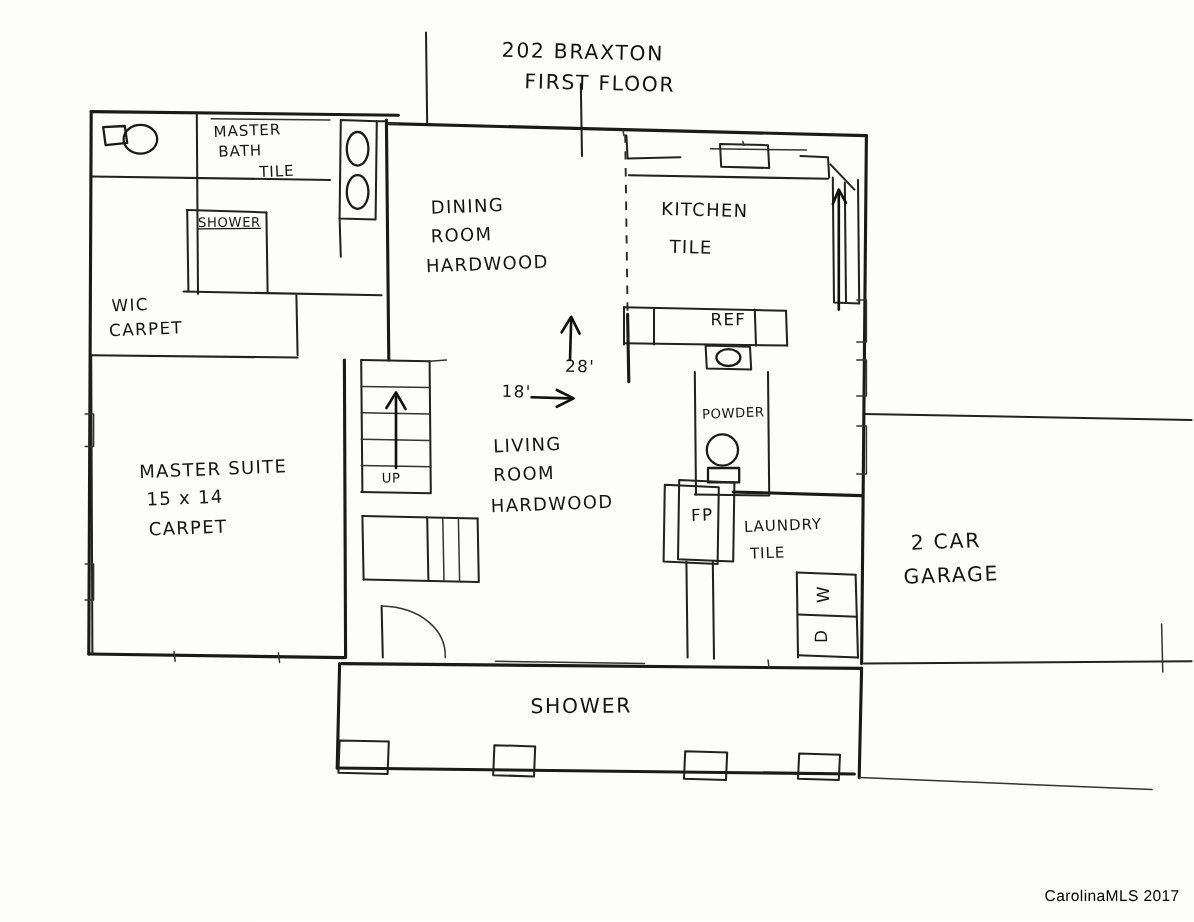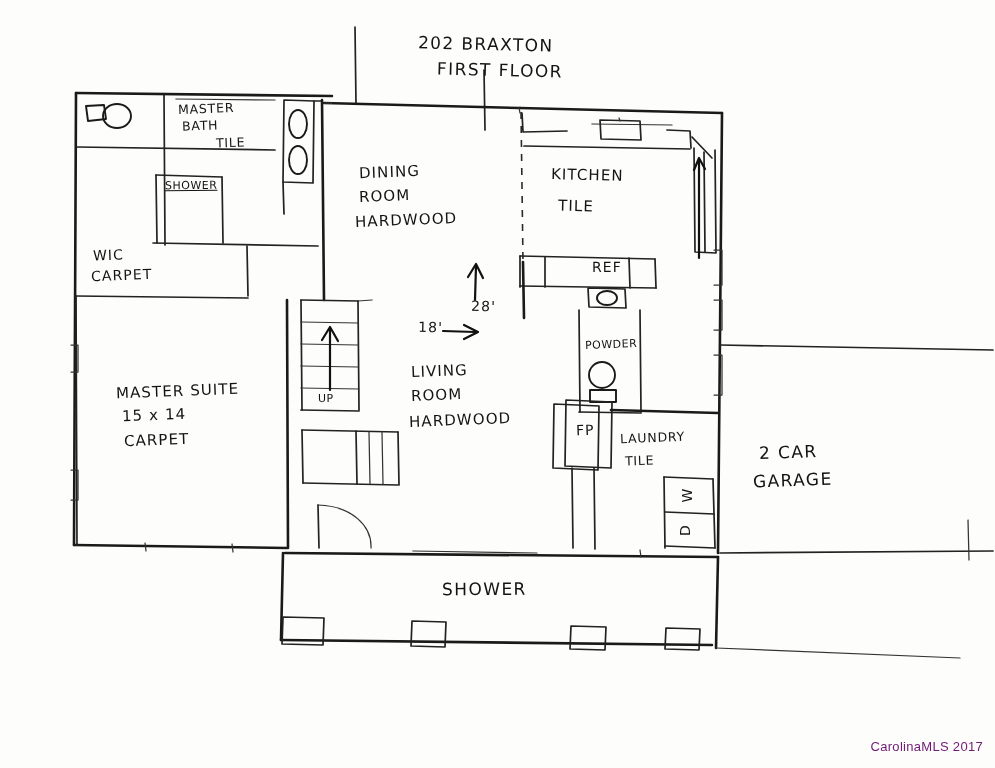--- a/index.html
+++ b/index.html
@@ -88,21 +88,21 @@
   .tilt-a { transform: rotate(-2.2deg); }
   .tilt-b { transform: rotate(1.4deg); }
   .tilt-c { transform: rotate(-0.4deg); }
   .rot90 { transform: rotate(-90deg); transform-origin: 50% 50%; }
   #watermark {
     position: absolute;
     right: 12px;
     bottom: 14px;
     font-family: "Liberation Sans", sans-serif;
     font-size: 13px;
-    color: #701a75;
+    color: #000000;
     letter-spacing: 0.3px;
   }
 </style>
 </head>
 <body>
 
 <div id="plan-root">
 
   <svg id="plan-svg" viewBox="0 0 995 768">
 

